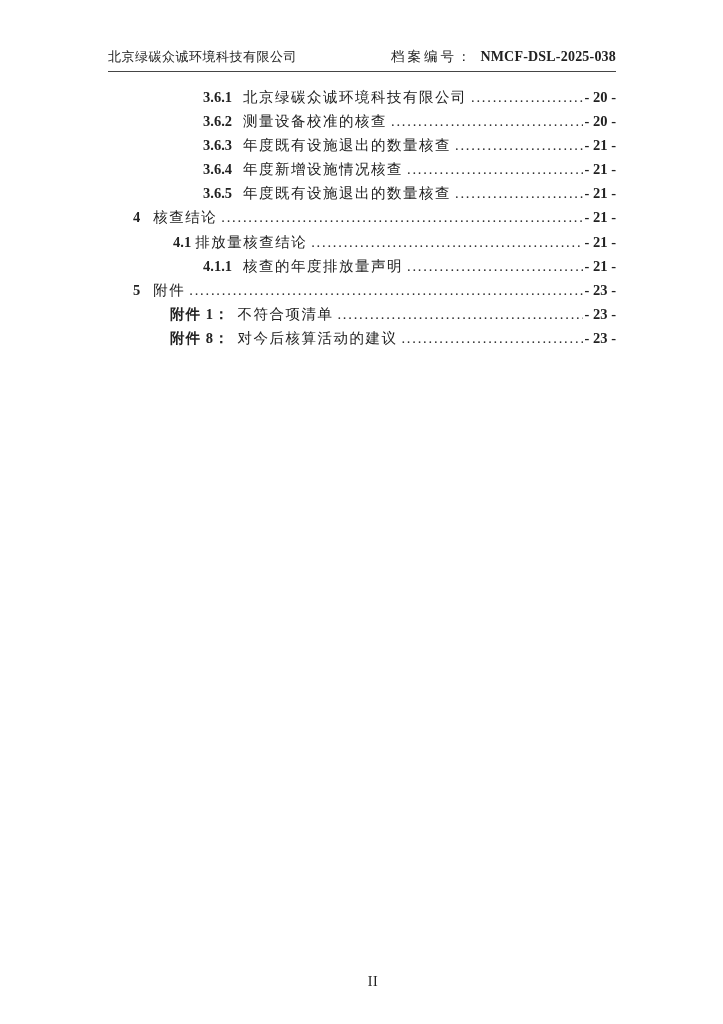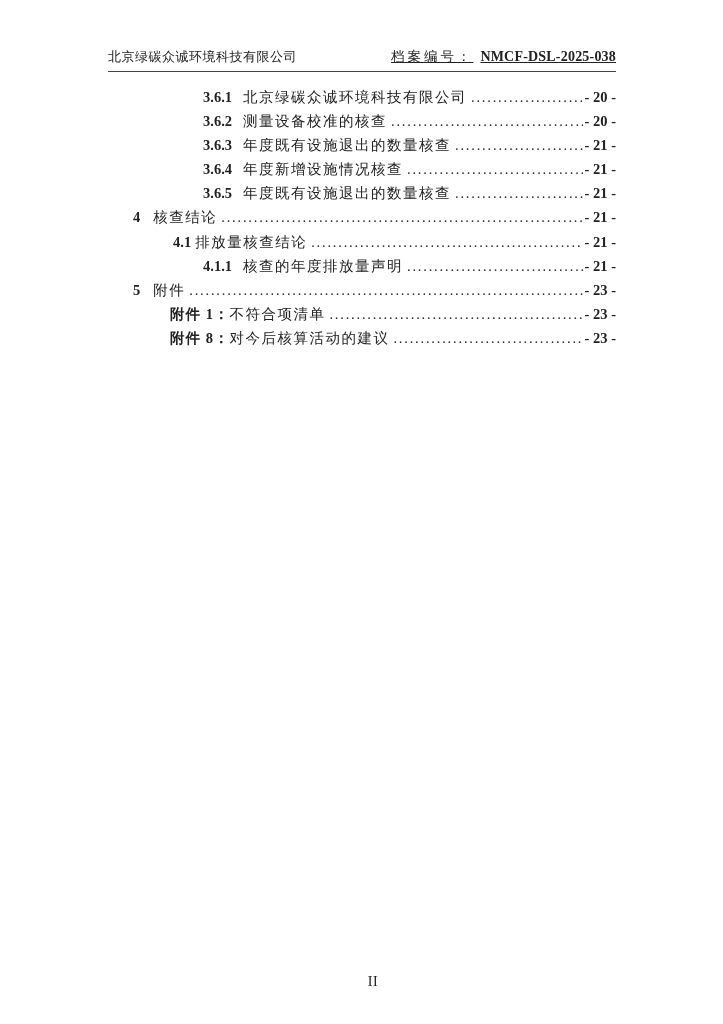--- a/index.html
+++ b/index.html
@@ -32,21 +32,20 @@
   }
   .company {
     font-size: 13px;
     letter-spacing: 0.5px;
     white-space: nowrap;
   }
   .doc-ref {
     white-space: nowrap;
     display: flex;
     align-items: baseline;
-    text-decoration: underline;
   }
   .doc-label {
     font-size: 13.5px;
     letter-spacing: 3px;
   }
   .doc-number {
     font-size: 14px;
     font-weight: 700;
     margin-left: 7px;
     letter-spacing: 0.2px;
@@ -91,21 +90,21 @@
   }
 
   
   .lvl-h1            { padding-left: 25px; }
   .lvl-h1 .num       { margin-right: 13px; }
   .lvl-h2            { padding-left: 65px; }
   .lvl-h2 .num       { margin-right: 4px; text-align: center; }
   .lvl-h3            { padding-left: 95px; }
   .lvl-h3 .num       { margin-right: 11px; }
   .lvl-annex         { padding-left: 62px; }
-  .lvl-annex .num    { margin-right: 0; font-weight: 600; letter-spacing: 1px; }
+  .lvl-annex .num    { margin-right: 8px; font-weight: 600; letter-spacing: 1px; }
 
   
   .footer {
     position: absolute;
     left: 108px;
     width: 508px;
     top: 974px;
     text-align: center;
     font-size: 14px;
     text-indent: 22px;

